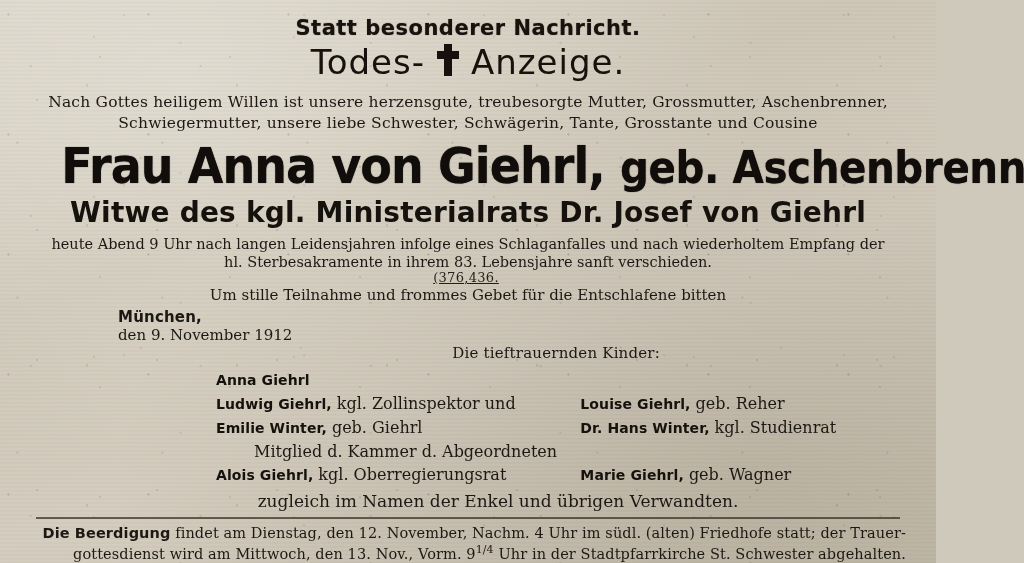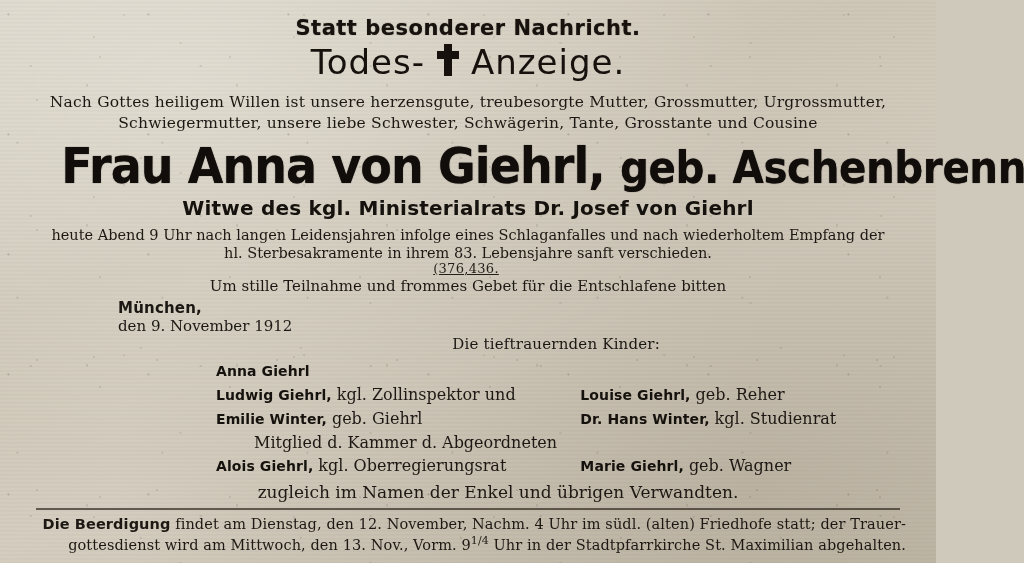--- a/index.html
+++ b/index.html
@@ -129,21 +129,21 @@
     text-shadow: 0 0 1px rgba(17,13,10,.8);
   }
   .bigname .thin {
     font-size: 44px;
     letter-spacing: -0.5px;
   }
   .subname {
     text-align: center;
     font-family: "DejaVu Sans", sans-serif;
     font-weight: bold;
-    font-size: 20px;
+    font-size: 28px;
     letter-spacing: .2px;
     margin: 4px 0 6px 0;
     color: #15110d;
   }
 
   .body-lines {
     font-family: "DejaVu Serif", serif;
     font-size: 14.5px;
     line-height: 1.28;
     text-align: center;
@@ -268,21 +268,21 @@
     <div class="todes">
       <span>Todes-</span>
       <span class="cross">
           <i></i>
           <b></b>
         </span>
       <span>Anzeige.</span>
     </div>
 
     <div class="lede">
-      <span>Nach Gottes heiligem Willen ist unsere herzensgute, treubesorgte Mutter, Grossmutter, Urgrossmutter,</span><br>
+      <span>Nach Gottes heiligem Willen ist unsere herzensgute, treubesorgte Mutter, Grossmutter, Aschenbrenner,</span><br>
       <span>Schwiegermutter, unsere liebe Schwester, Schwägerin, Tante, Grosstante und Cousine</span>
     </div>
 
     <div class="bigname">
       <span>Frau Anna von Giehrl,</span>
       <span class="thin">geb. Aschenbrenner</span>
     </div>
 
     <div class="subname">Witwe des kgl. Ministerialrats Dr. Josef von Giehrl</div>
 
@@ -344,17 +344,17 @@
     </div>
 
     <div class="zugleich">zugleich im Namen der Enkel und übrigen Verwandten.</div>
 
     <div class="rule"></div>
 
     <div class="funeral">
       <b>Die Beerdigung</b>
       <span>findet am Dienstag, den 12. November, Nachm. 4 Uhr im südl. (alten) Friedhofe statt; der Trauer-</span><br>
       <span>gottesdienst wird am Mittwoch, den 13. Nov., Vorm. 9</span><span class="frac">1/4</span>
-      <span>Uhr in der Stadtpfarrkirche St. Maximilian abgehalten.</span>
+      <span>Uhr in der Stadtpfarrkirche St. Schwester abgehalten.</span>
     </div>
 
   </div>
 </div>
 
 </body></html>

